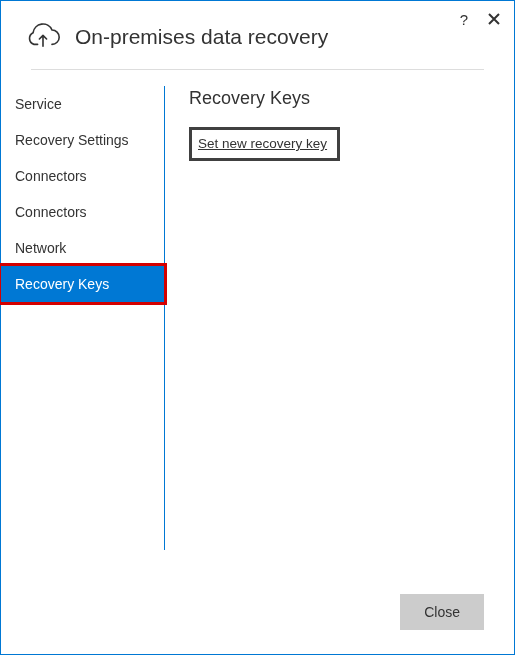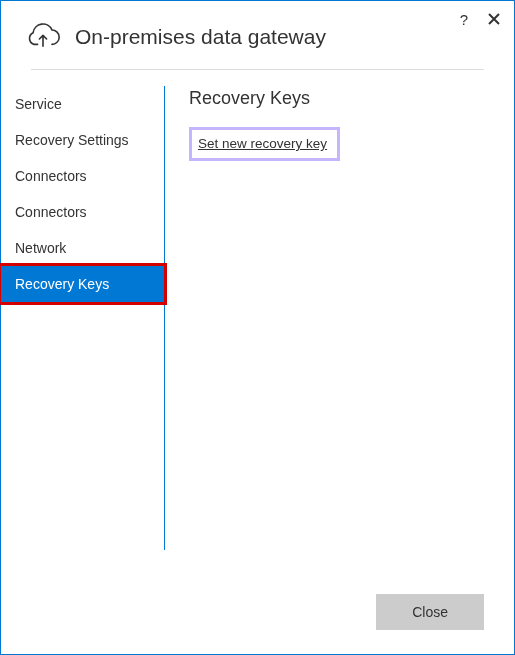--- a/index.html
+++ b/index.html
@@ -95,38 +95,38 @@
       padding: 18px 24px;
     }
     .page-heading {
       font-size: 18px;
       font-weight: 400;
       color: #333;
       margin-bottom: 18px;
     }
     .link-highlight {
       display: inline-block;
-      border: 3px solid #c4b5fd;
+      border: 3px solid #404040;
       padding: 4px 10px 6px 6px;
     }
     .link {
       color: #333;
       text-decoration: underline;
       font-size: 13.5px;
       cursor: pointer;
     }
     .footer {
       position: absolute;
       bottom: 24px;
       right: 30px;
     }
     .close-button {
       background: #ccc;
       border: none;
-      padding: 10px 36px;
+      padding: 10px 24px;
       font-size: 14px;
       color: #333;
       cursor: pointer;
       font-family: inherit;
       margin-top: 20px;
     }
   </style>
 </head>
 <body>
 
@@ -143,21 +143,21 @@
     </div>
   </div>
 
   <div class="titlebar">
     <div class="cloud-icon">
       <svg viewBox="0 0 40 32" fill="none" stroke="#333" stroke-width="1.8">
         <path d="M30 26 A8 8 0 0 0 30 10 A11 11 0 0 0 9 13 A7 7 0 0 0 10 26 L14 26" stroke-linecap="round"></path>
         <path d="M20 28 L20 16 M16 20 L20 16 L24 20" stroke-linecap="round" stroke-linejoin="round"></path>
       </svg>
     </div>
-    <div class="title-text">On-premises data gateway</div>
+    <div class="title-text">On-premises data recovery</div>
   </div>
 
   <hr class="divider">
 
   <div class="body">
     <div class="sidebar">
       <div class="sidebar-item">
         <span>Service</span>
       </div>
       <div class="sidebar-item">

